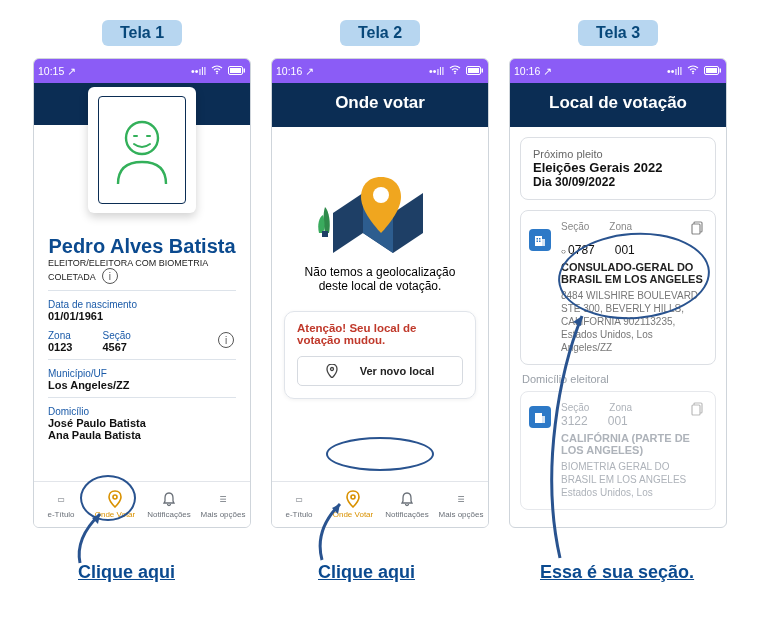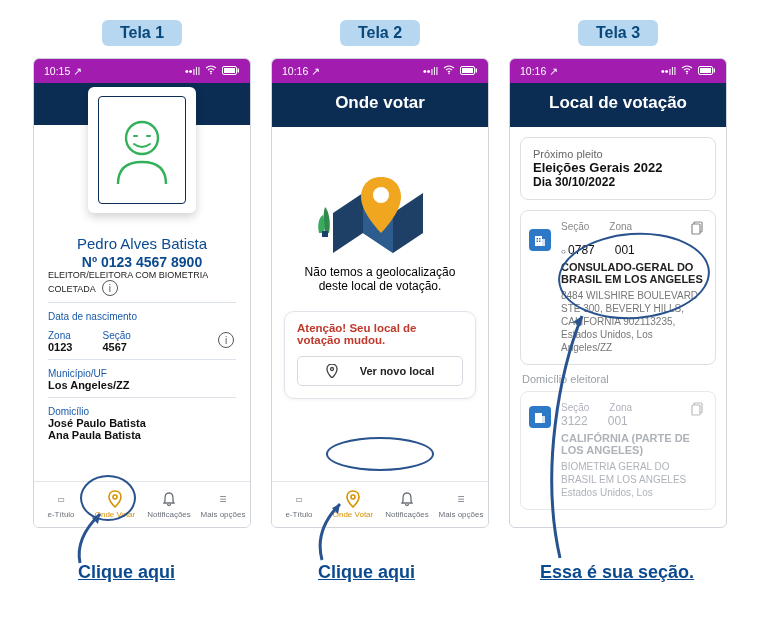--- a/index.html
+++ b/index.html
@@ -36,27 +36,27 @@
     border: 1px solid #cfd5db;
     border-radius: 6px;
     overflow: hidden;
     background: #fff;
     position: relative;
     display: flex;
     flex-direction: column;
   }
   .statusbar {
     height: 24px;
-    background: #a21caf;
+    background: #8b5cf6;
     color: #fff;
     font-size: 10.5px;
     display: flex;
     align-items: center;
     justify-content: space-between;
-    padding: 0 10px;
+    padding: 0 4px;
   }
   .statusbar .right { display:flex; gap:5px; align-items:center;}
   .header-title {
     background: #0b2d54;
     color: #fff;
     text-align: center;
     font-weight: 700;
     font-size: 17px;
     padding: 10px 6px 14px 6px;
   }
@@ -88,22 +88,22 @@
   .s1-body {
     flex:1;
     padding: 110px 14px 0 14px;
     font-size: 11px;
     color: #333;
     overflow: hidden;
   }
   .voter-name {
     text-align:center;
     color:#0b4a8f;
-    font-weight:400;
-    font-size:15px;
+    font-weight:700;
+    font-size:20px;
   }
   .voter-num {
     text-align:center;
     color:#0b4a8f;
     font-weight:700;
     font-size:14px;
     margin-top:2px;
   }
   .voter-status {
     font-size:9px;
@@ -237,29 +237,27 @@
         <div class="avatar-inner">
           <svg width="60" height="72" viewBox="0 0 60 72">
             <circle cx="30" cy="24" r="16" stroke="#33b05a" stroke-width="2.4" fill="none"></circle>
             <path d="M6 70 Q6 48 30 48 Q54 48 54 70" stroke="#33b05a" stroke-width="2.4" fill="none"></path>
             <path d="M22 22 h3 M35 22 h3 M22 30 q8 6 16 0" stroke="#33b05a" stroke-width="2" fill="none" stroke-linecap="round"></path>
           </svg>
         </div>
       </div>
       <div class="s1-body">
         <div class="voter-name">Pedro Alves Batista</div>
-        <div class="voter-num">
-          <span>Nº</span> <span>0123 4567 8900</span>
-        </div>
         <div class="voter-status">
           <span>ELEITOR/ELEITORA COM BIOMETRIA COLETADA</span>
           <span class="info-dot" style="position:static;display:inline-flex;margin-left:4px;">i</span>
         </div>
         <hr class="hr">
         <div class="field-label">Data de nascimento</div>
+        <div class="field-val">01/01/1961</div>
         <div style="position:relative;">
           <div class="s1-row">
             <div>
               <div class="field-label">Zona</div>
               <div class="field-val">0123</div>
             </div>
             <div>
               <div class="field-label">Seção</div>
               <div class="field-val">4567</div>
             </div>
@@ -399,21 +397,21 @@
                 <rect x="15.5" y="2.5" width="1.5" height="4" fill="#fff"></rect>
                 <rect x="2" y="2" width="11" height="5" fill="#fff"></rect>
               </svg></span>
         </span>
       </div>
       <div class="header-title">Local de votação</div>
       <div class="s3-body">
         <div class="s3-card1">
           <div>Próximo pleito</div>
           <div>Eleições Gerais 2022</div>
-          <div>Dia 30/10/2022</div>
+          <div>Dia 30/09/2022</div>
         </div>
         <div class="s3-card2">
           <div class="s3-ico">
             <svg width="14" height="14" viewBox="0 0 14 14">
                 <rect x="2" y="3" width="7" height="10" fill="#fff"></rect>
                 <rect x="9" y="6" width="3" height="7" fill="#fff" opacity="0.8"></rect>
                 <rect x="3.5" y="5" width="1.5" height="1.5" fill="#2d79c7"></rect>
                 <rect x="6" y="5" width="1.5" height="1.5" fill="#2d79c7"></rect>
                 <rect x="3.5" y="7.5" width="1.5" height="1.5" fill="#2d79c7"></rect>
                 <rect x="6" y="7.5" width="1.5" height="1.5" fill="#2d79c7"></rect>

